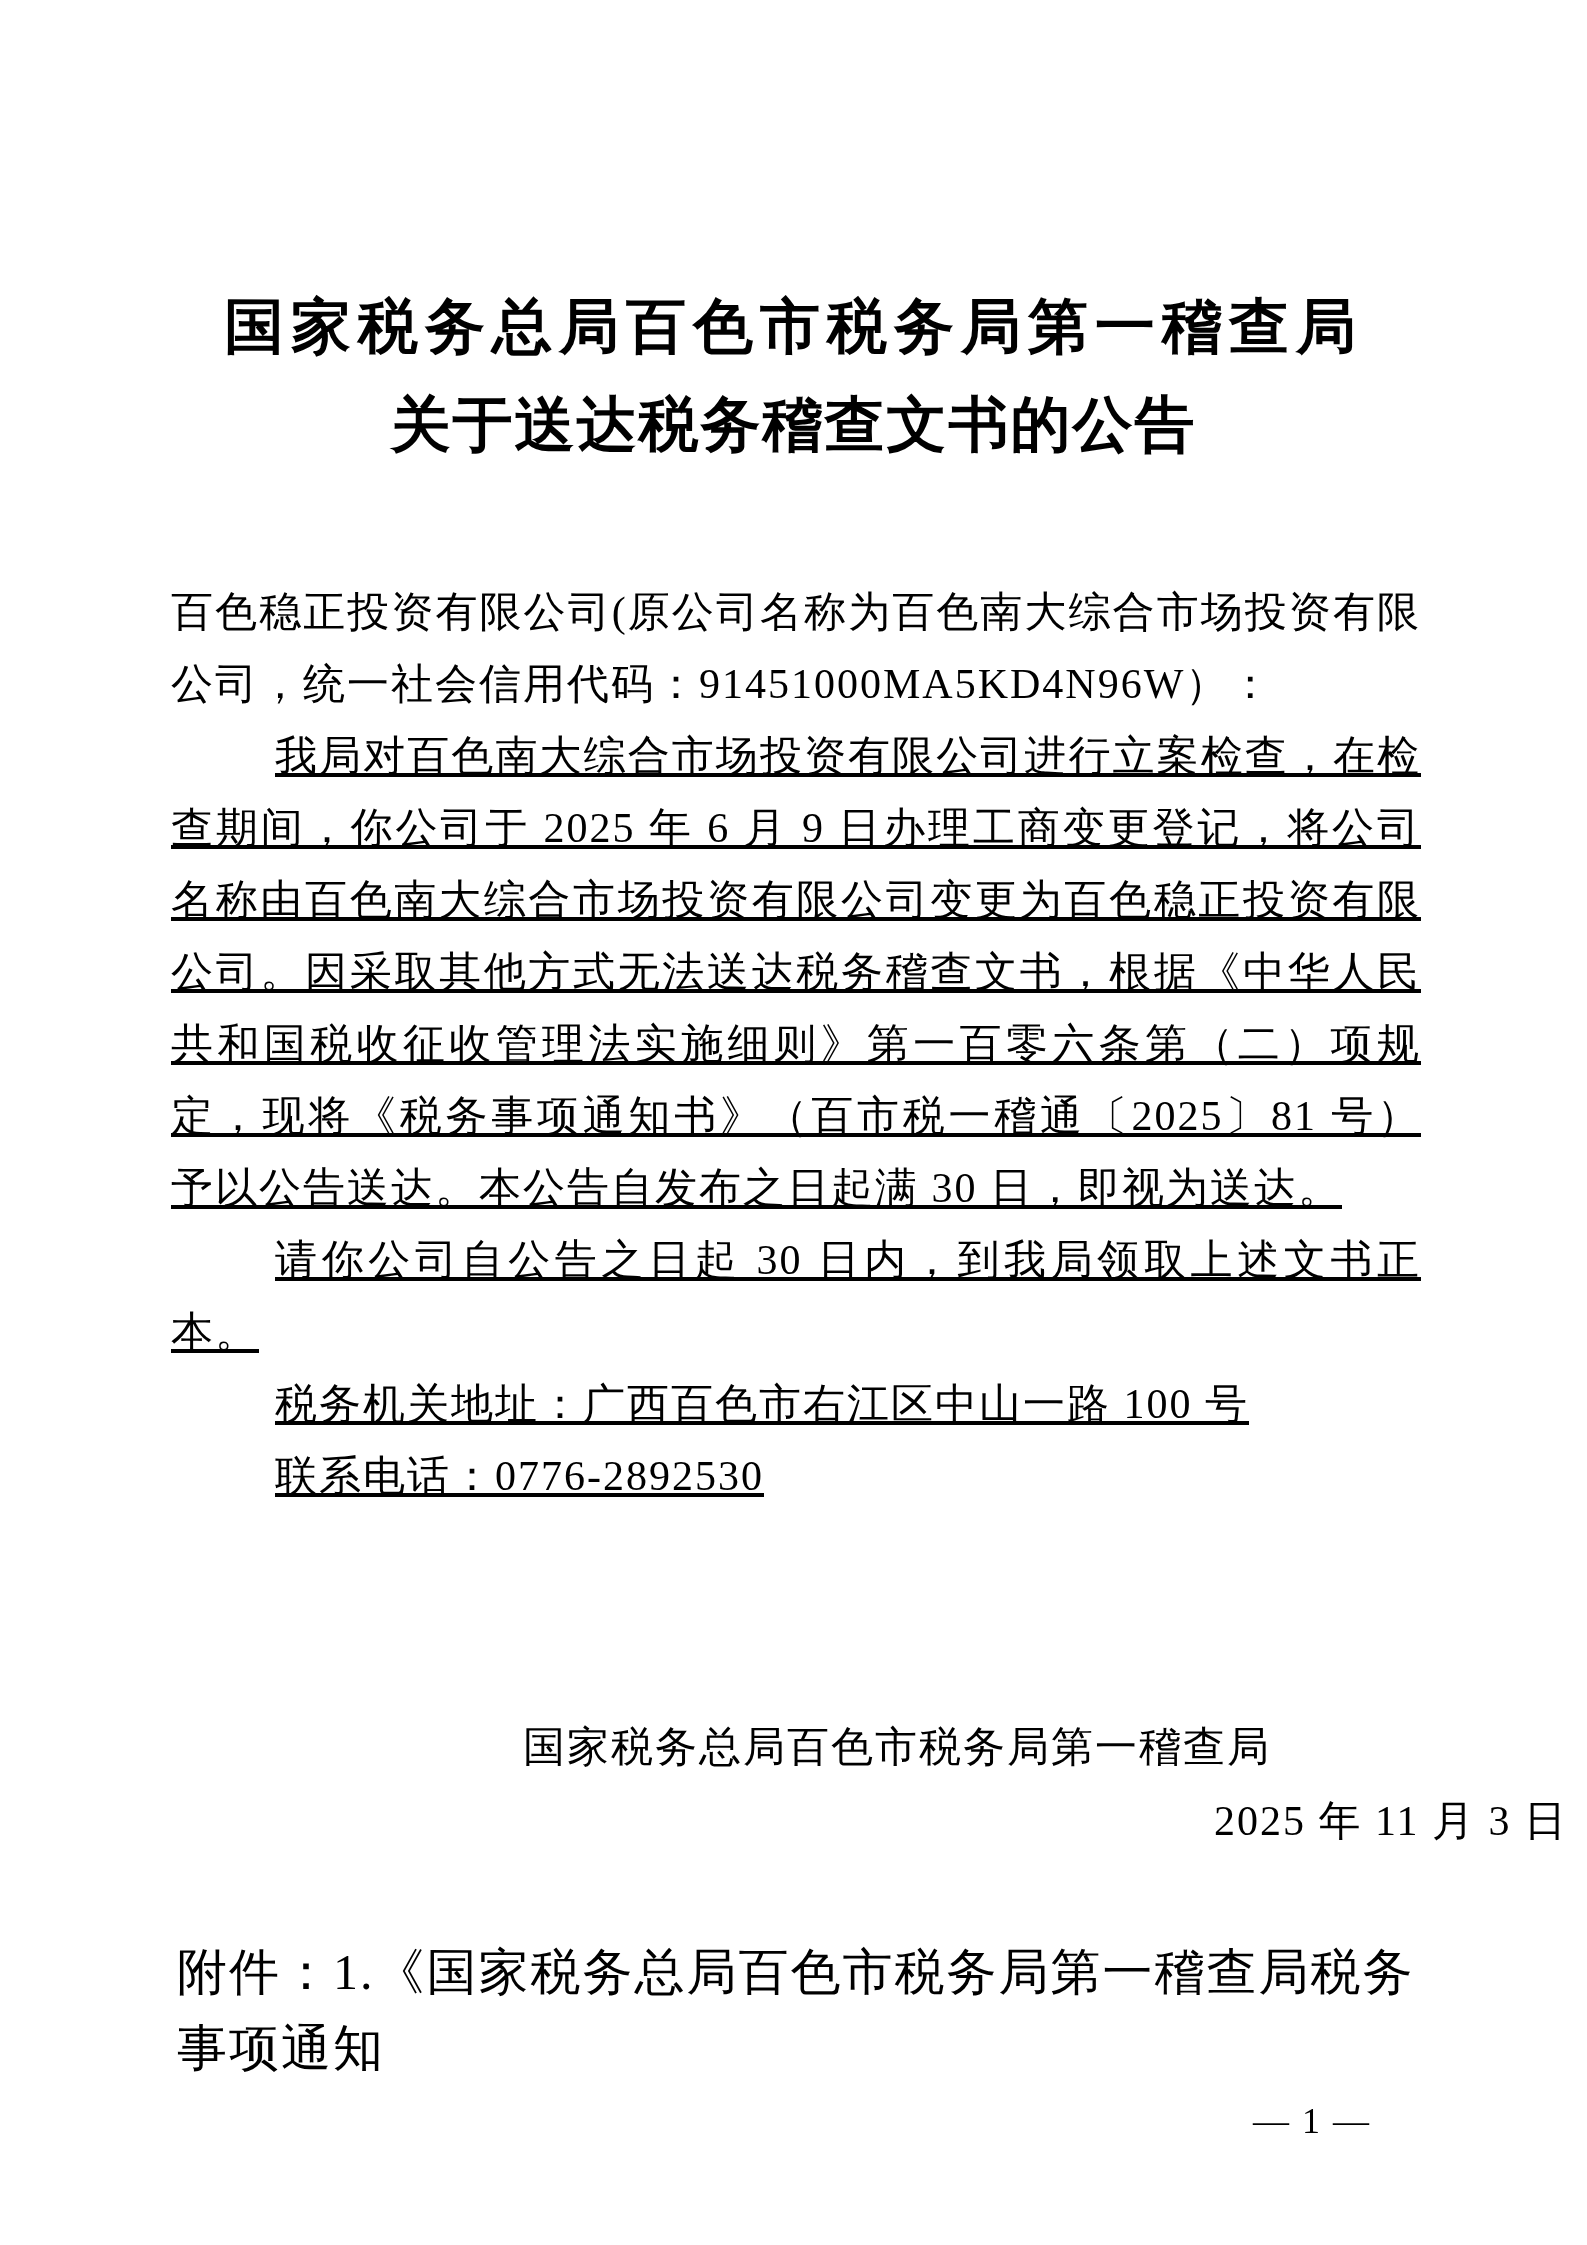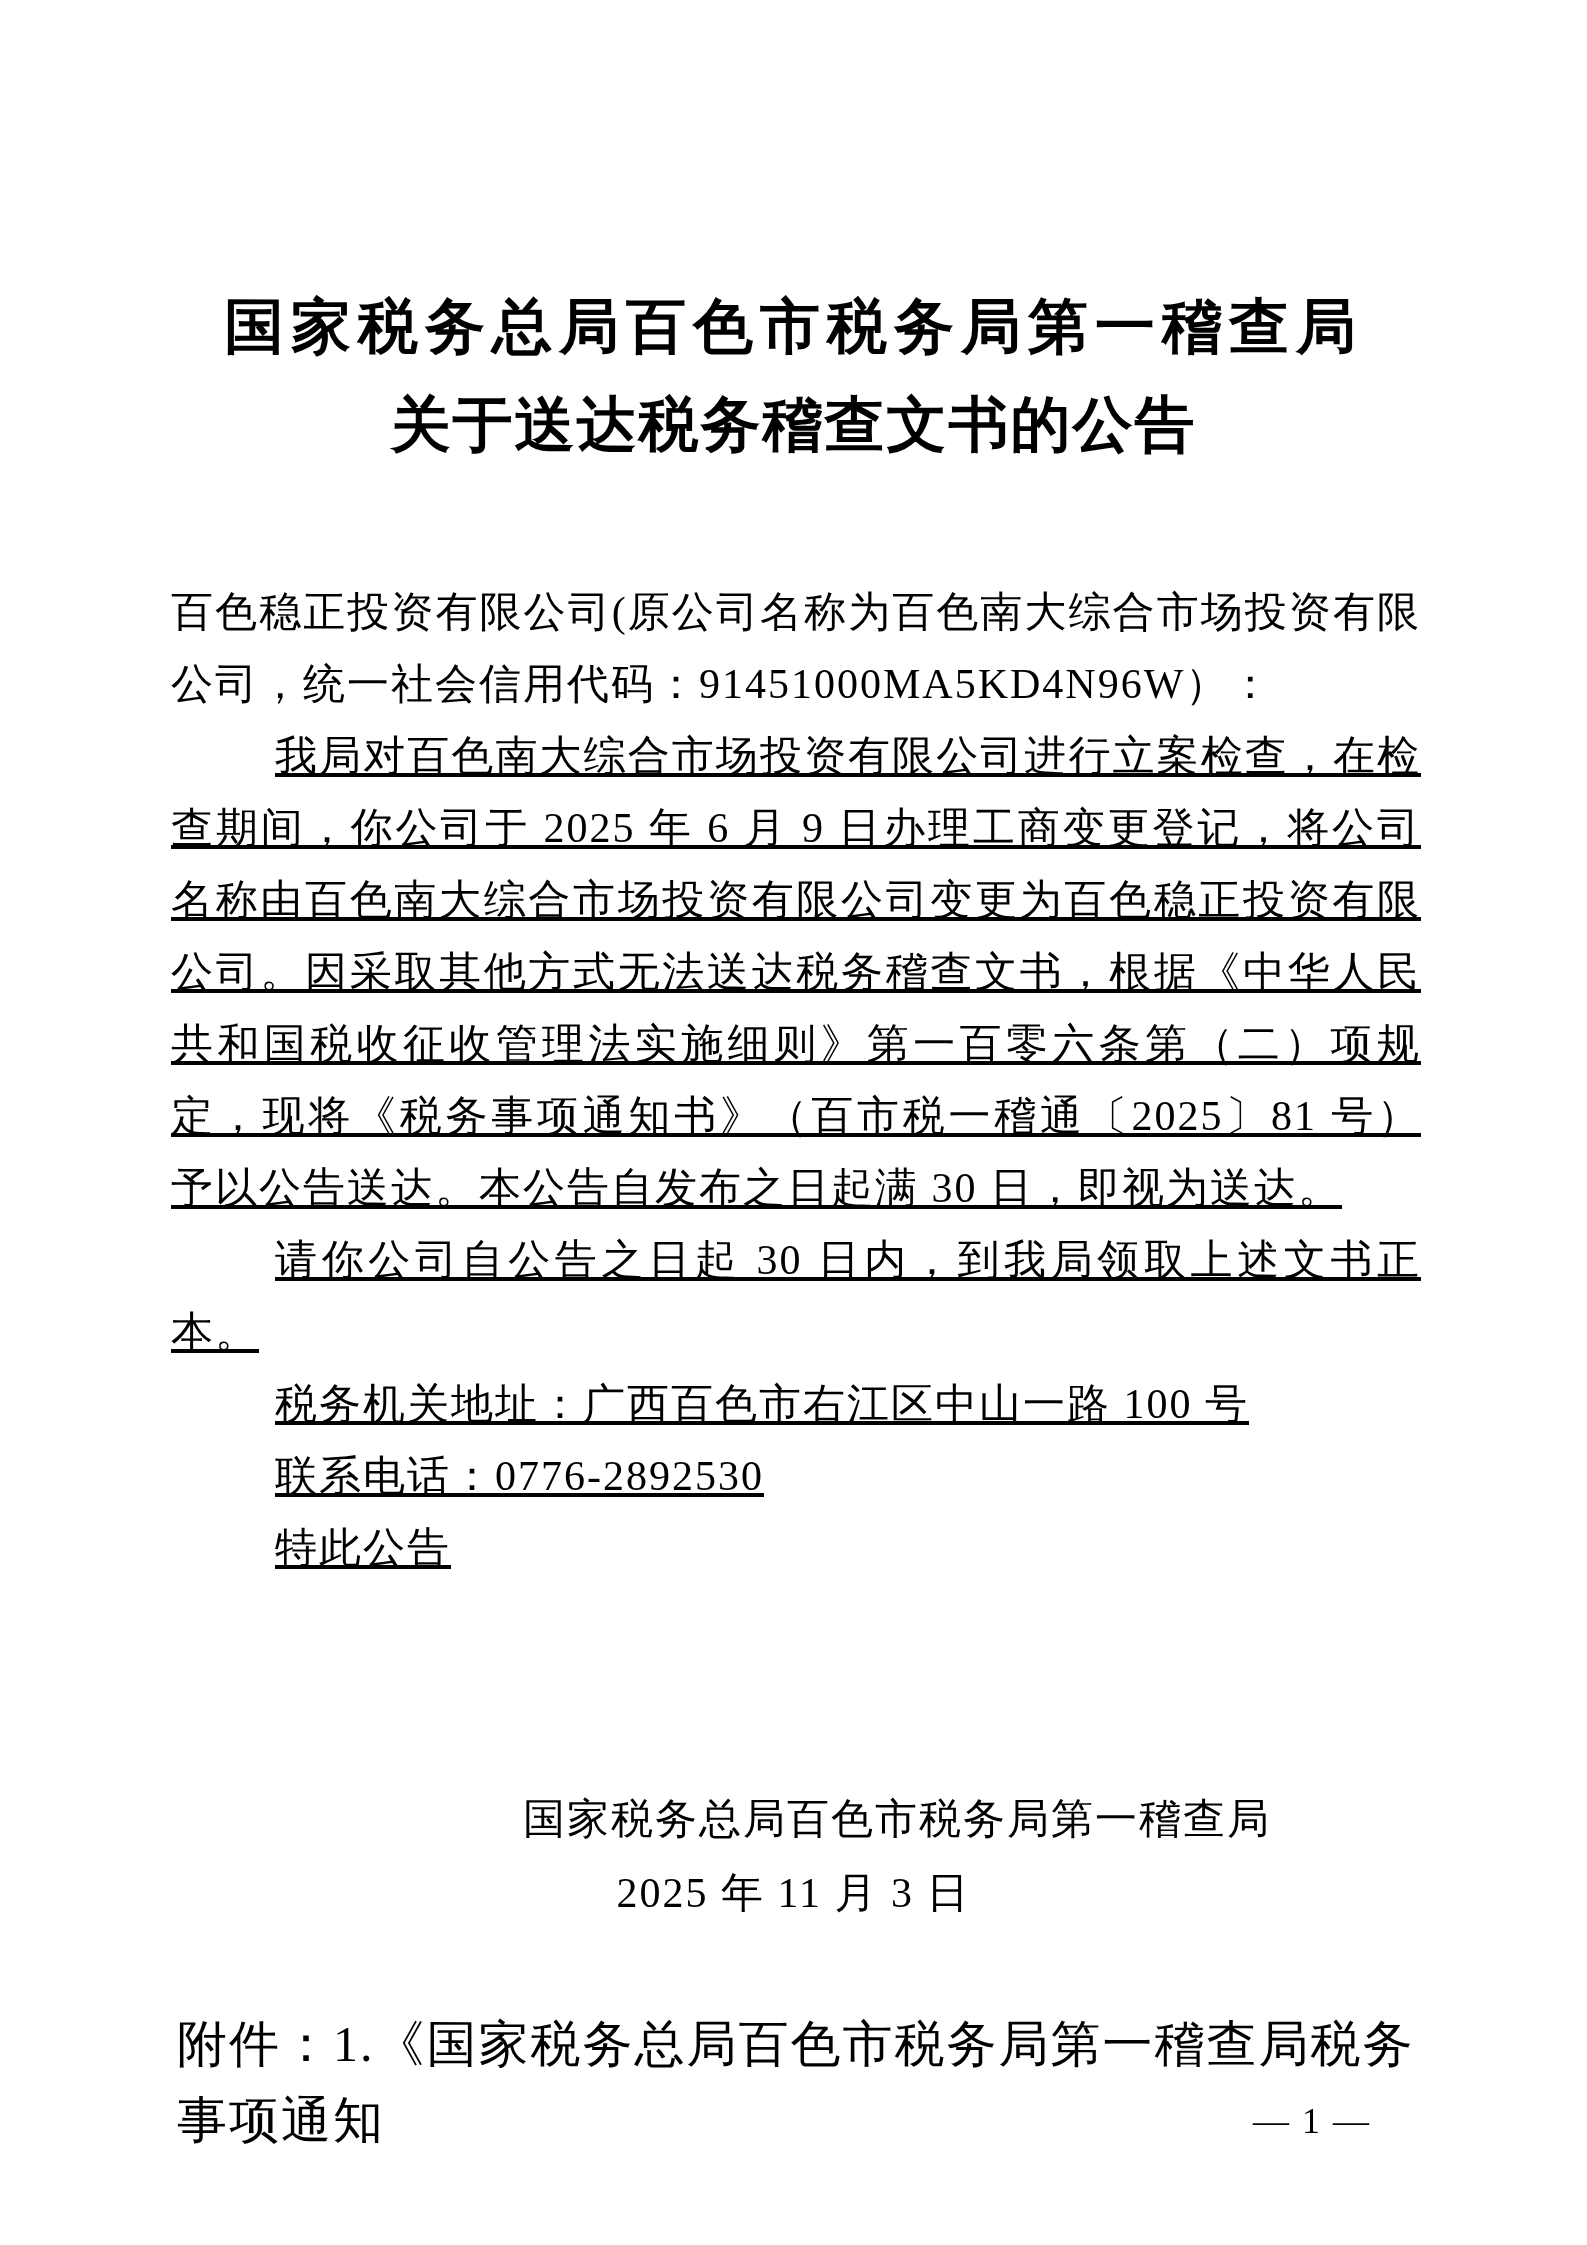--- a/index.html
+++ b/index.html
@@ -42,21 +42,21 @@
     margin-top: 198px;
     font-size: 42px;
     line-height: 74px;
     letter-spacing: 2px;
   }
   .signature-org {
     text-align: right;
     padding-right: 297px;
   }
   .signature-date {
-    text-align: center;
+    text-align: right;
   }
 
   .attachment-block {
     margin: 76px 147px 0 158px;
     font-size: 50px;
     line-height: 76px;
     letter-spacing: 2px;
   }
   .attachment-line2 {
     margin-left: 238px;
@@ -79,21 +79,20 @@
     <div class="t-line1">国家税务总局百色市税务局第一稽查局</div>
     <div class="t-line2">关于送达税务稽查文书的公告</div>
   </h1>
 
   <div class="doc-body">
     <p class="para">百色稳正投资有限公司(原公司名称为百色南大综合市场投资有限公司，统一社会信用代码：91451000MA5KD4N96W）：</p>
     <p class="para indent">我局对百色南大综合市场投资有限公司进行立案检查，在检查期间，你公司于 2025 年 6 月 9 日办理工商变更登记，将公司名称由百色南大综合市场投资有限公司变更为百色稳正投资有限公司。因采取其他方式无法送达税务稽查文书，根据《中华人民共和国税收征收管理法实施细则》第一百零六条第（二）项规定，现将《税务事项通知书》（百市税一稽通〔2025〕81 号）予以公告送达。本公告自发布之日起满 30 日，即视为送达。</p>
     <p class="para indent">请你公司自公告之日起 30 日内，到我局领取上述文书正本。</p>
     <p class="para indent">税务机关地址：广西百色市右江区中山一路 100 号</p>
     <p class="para indent">联系电话：0776-2892530</p>
-    <p class="para indent">特此公告</p>
   </div>
 
   <div class="signature-block">
     <div class="signature-org">国家税务总局百色市税务局第一稽查局</div>
     <div class="signature-date">2025 年 11 月 3 日</div>
   </div>
 
   <div class="attachment-block">
     <div class="attachment-line1">附件：1.《国家税务总局百色市税务局第一稽查局税务事项通知</div>
   </div>

